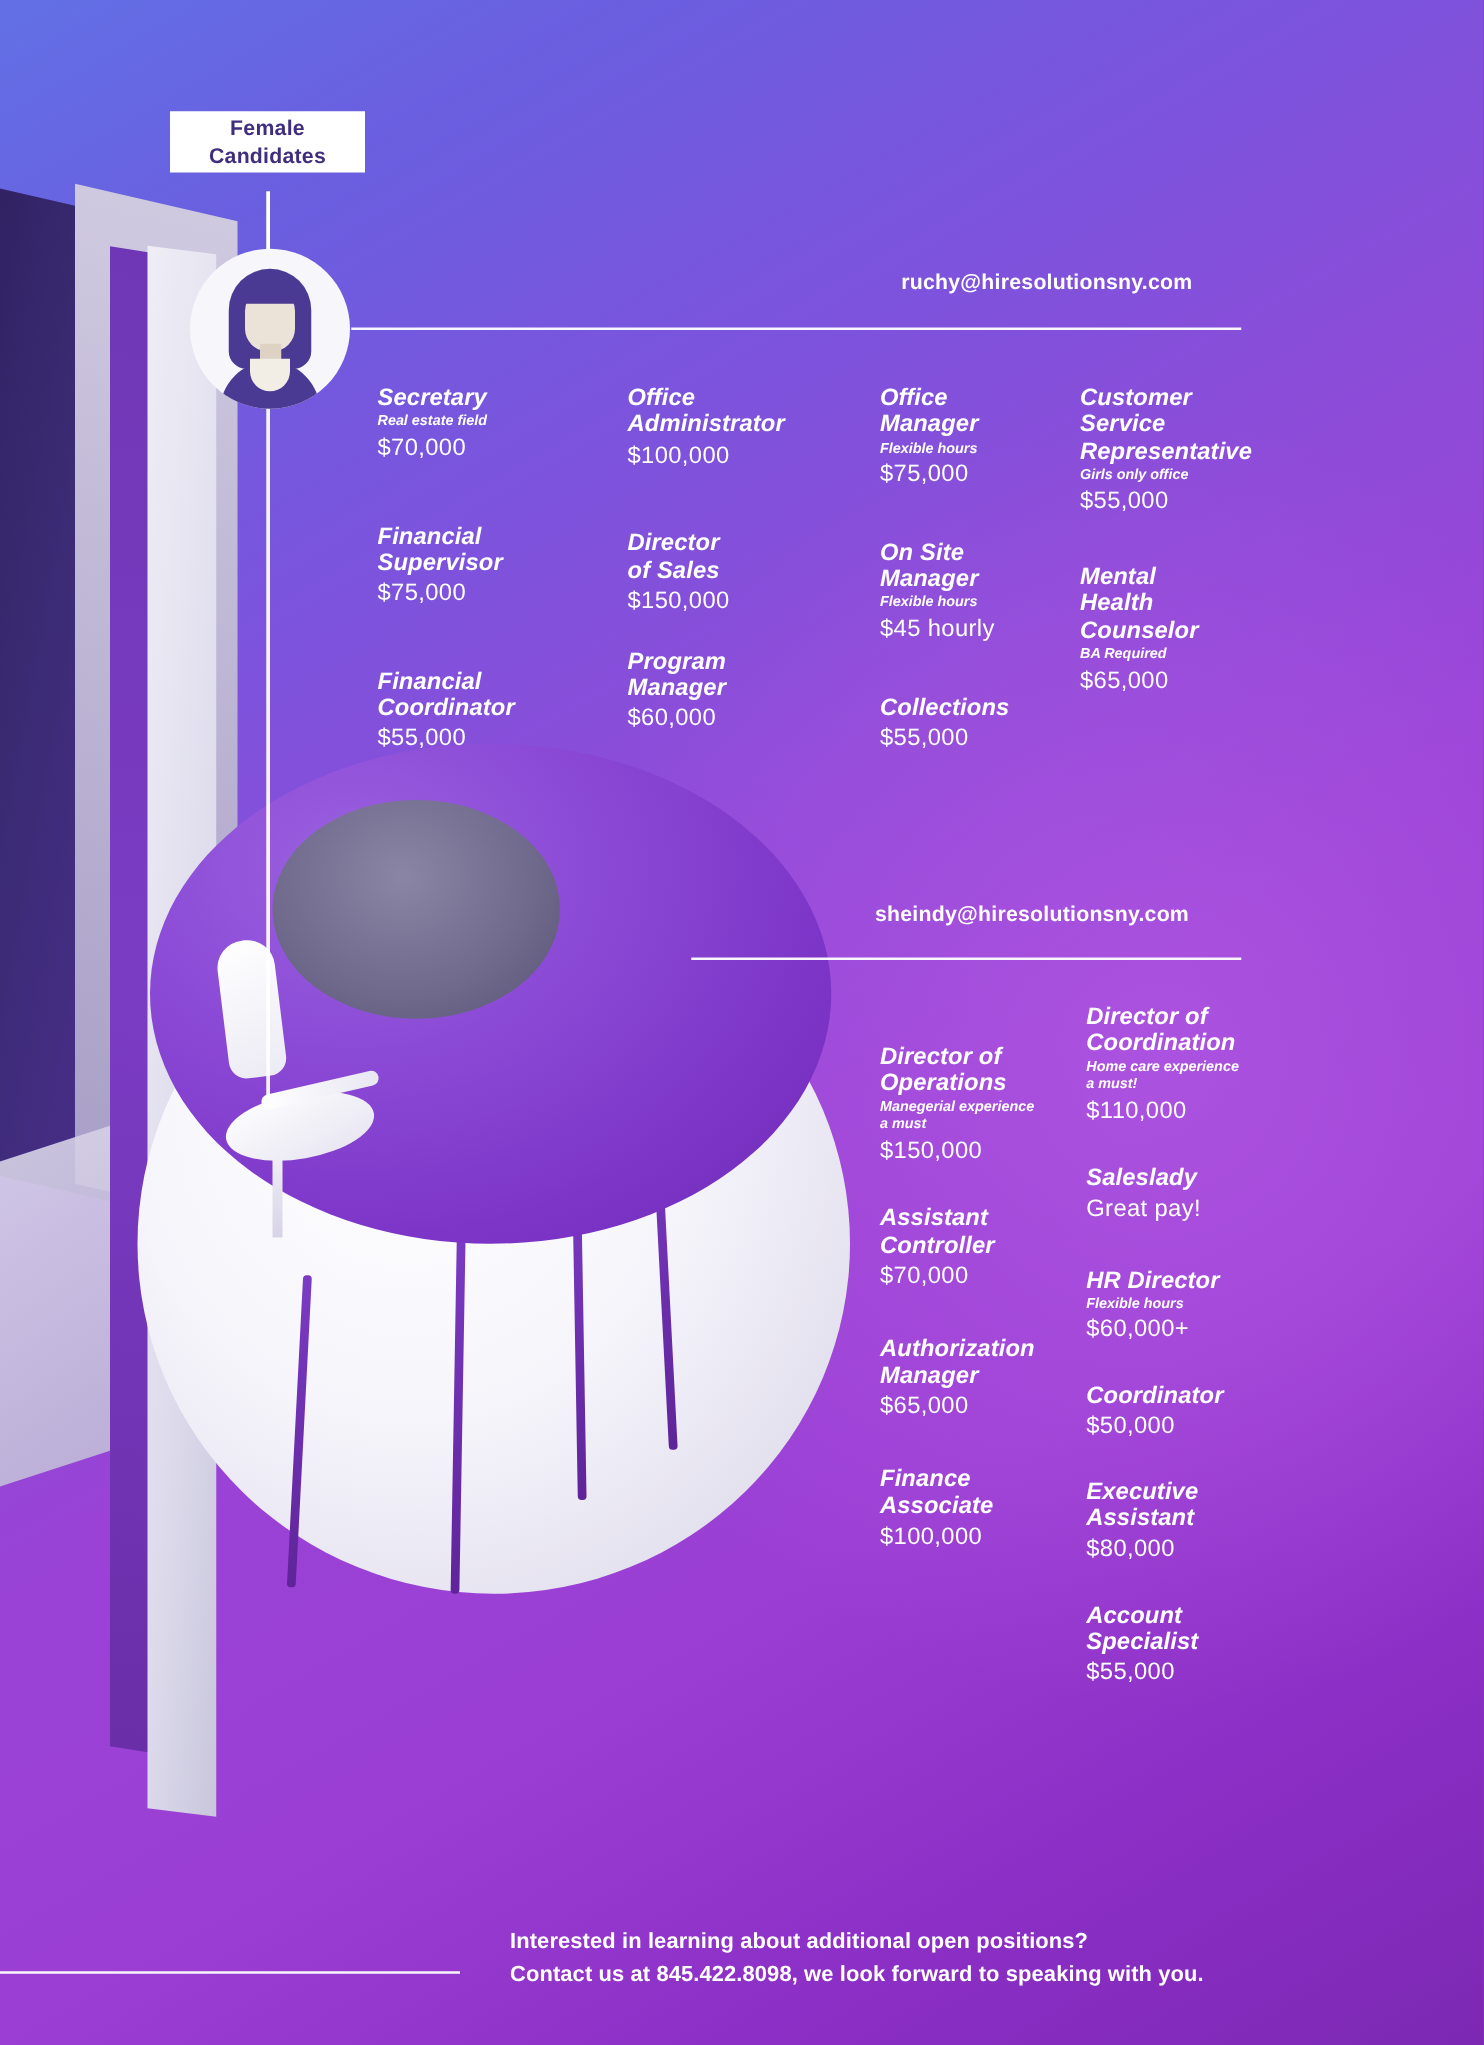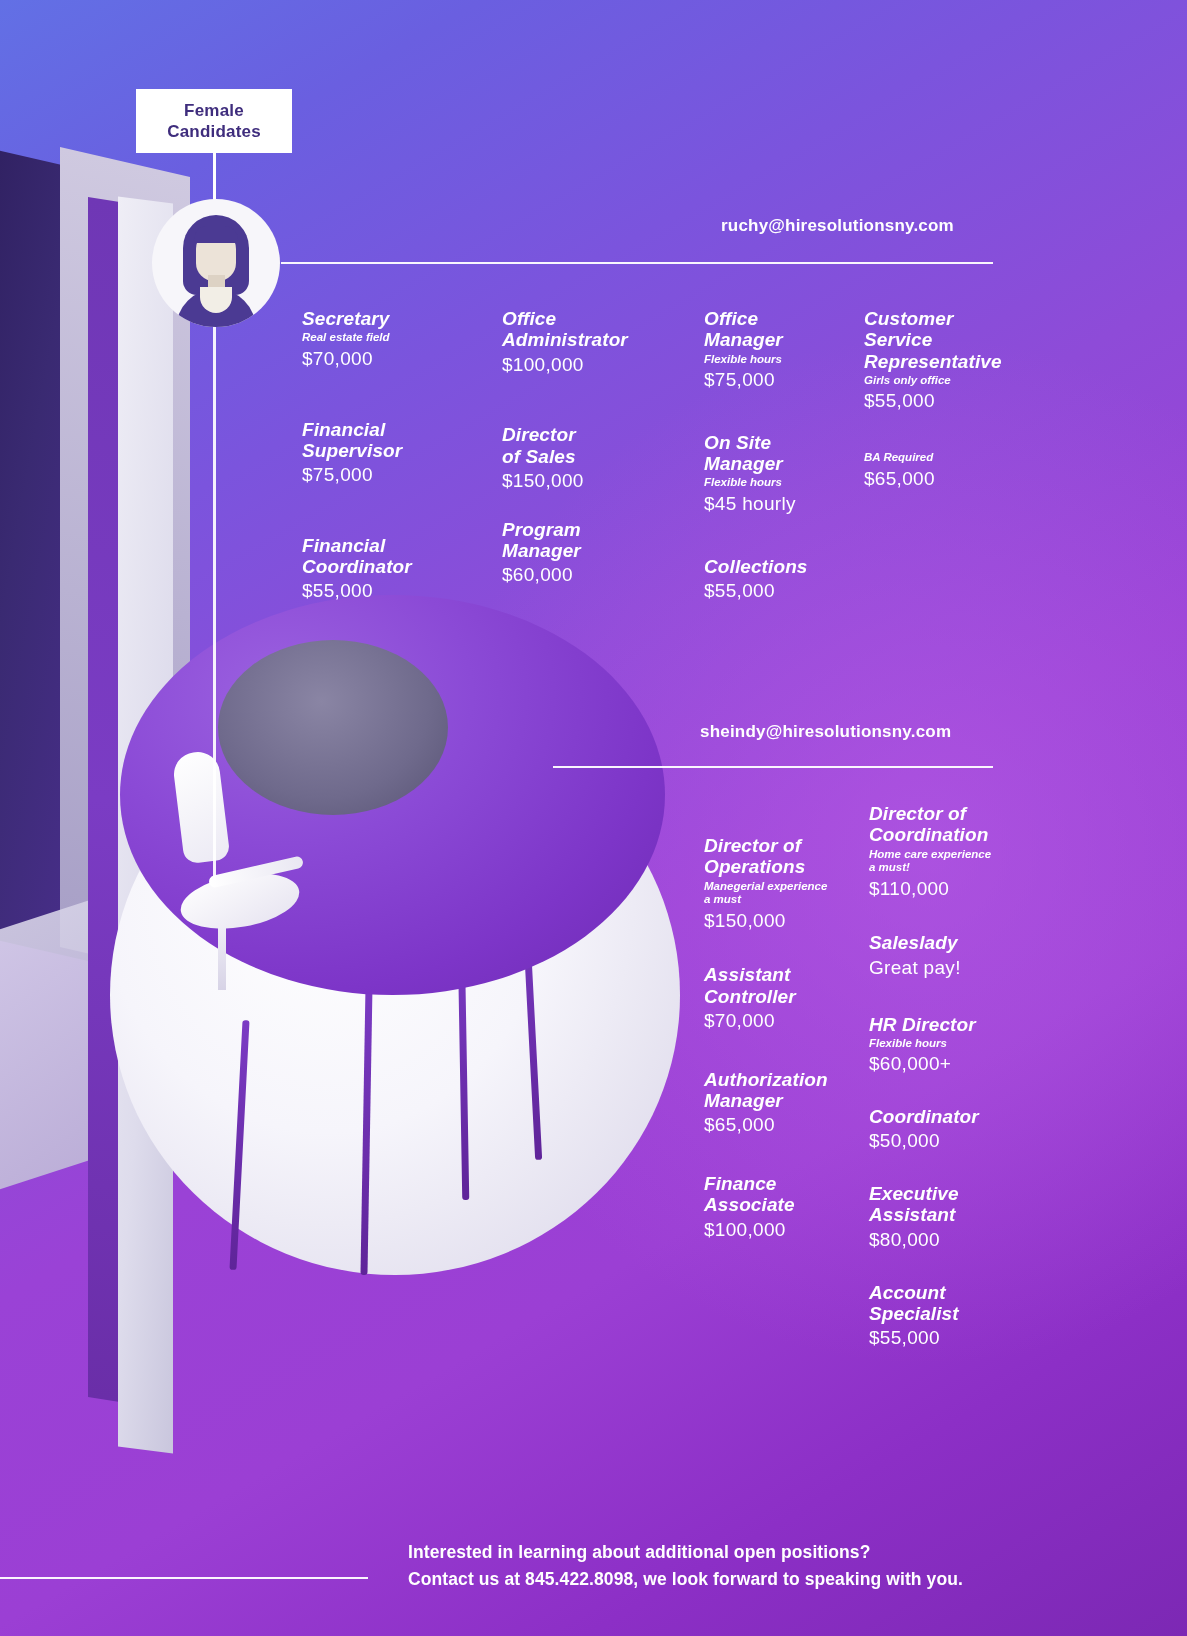--- a/index.html
+++ b/index.html
@@ -141,21 +141,21 @@
   }
   .chair-stem {
     position: absolute; left: 218px; top: 780px;
     width: 8px; height: 70px;
     background: linear-gradient(180deg,#f2f0f8 0%, #d7d3e6 100%);
   }
 
   
   .header-card {
     position: absolute; left: 136px; top: 89px;
-    width: 156px; height: 64px;
+    width: 156px; height: 49px;
     background: #ffffff;
     display: flex; align-items: center; justify-content: center;
     text-align: center;
   }
   .header-card-text {
     color: #3f2d7d;
     font-weight: bold;
     font-size: 17px;
     line-height: 1.25;
     letter-spacing: .2px;
@@ -408,20 +408,23 @@
 
   <div class="col" id="t-col4">
     <div class="job">
       <div class="job-title">Customer
 Service
 Representative</div>
       <div class="job-note">Girls only office</div>
       <div class="job-salary">$55,000</div>
     </div>
     <div class="job" style="margin-top:38px">
+      <div class="job-title">Mental
+Health
+Counselor</div>
       <div class="job-note">BA Required</div>
       <div class="job-salary">$65,000</div>
     </div>
   </div>
 </div>
 
 <div class="email-row" id="email2">
   <span class="email-text">sheindy@hiresolutionsny.com</span>
 </div>
 <div class="email-rule" id="rule2"></div>

